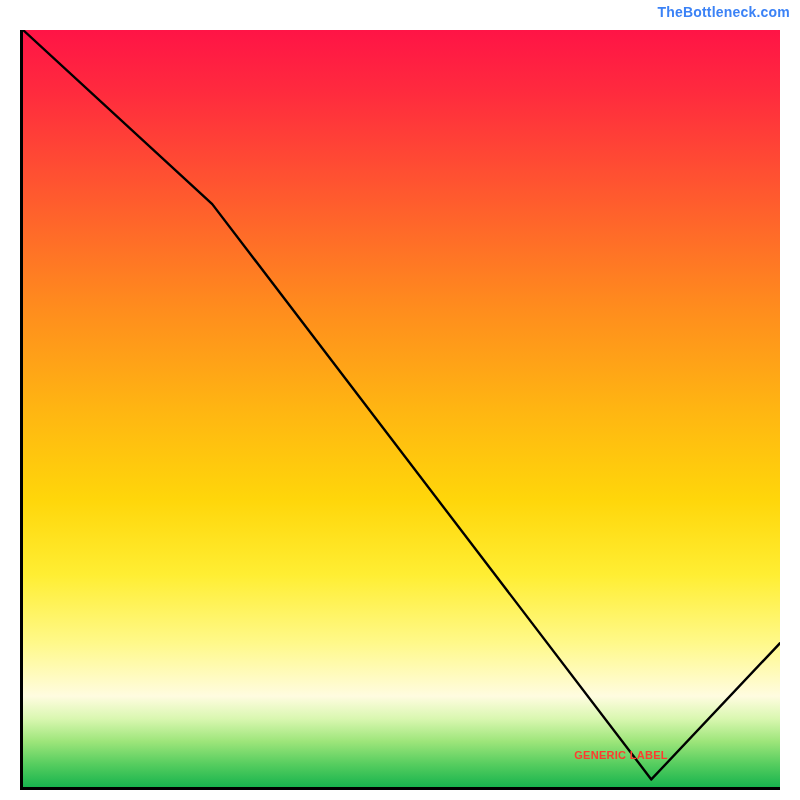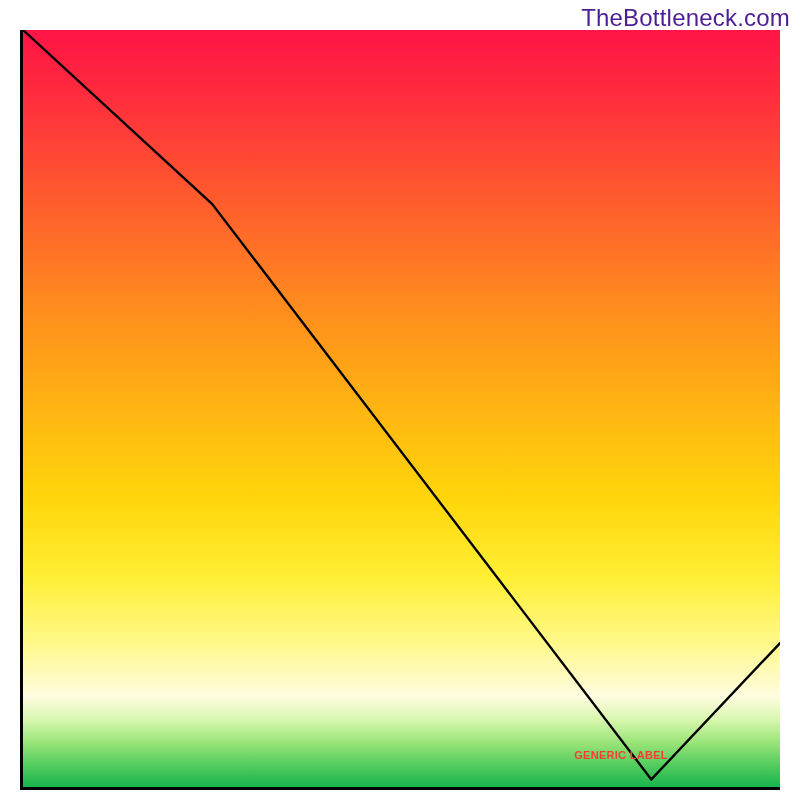--- a/index.html
+++ b/index.html
@@ -13,23 +13,23 @@
   }
   .wrap {
     position: relative;
     width: 800px;
     height: 800px;
   }
   .attribution {
     position: absolute;
     top: 4px;
     right: 10px;
-    color: #4c1d95;
-    font-size: 24px;
-    font-weight: 400;
+    color: #3b82f6;
+    font-size: 14px;
+    font-weight: 700;
     letter-spacing: 0.2px;
   }
   .plot {
     position: absolute;
     left: 20px;
     top: 30px;
     width: 760px;
     height: 760px;
     box-sizing: border-box;
     border: 3px solid #000;

